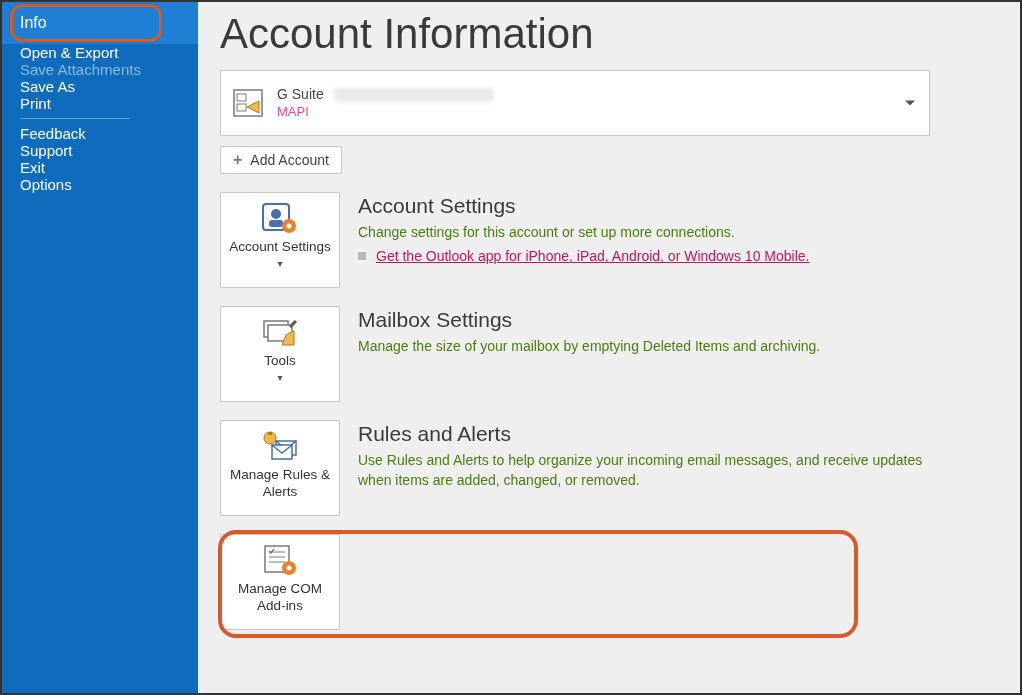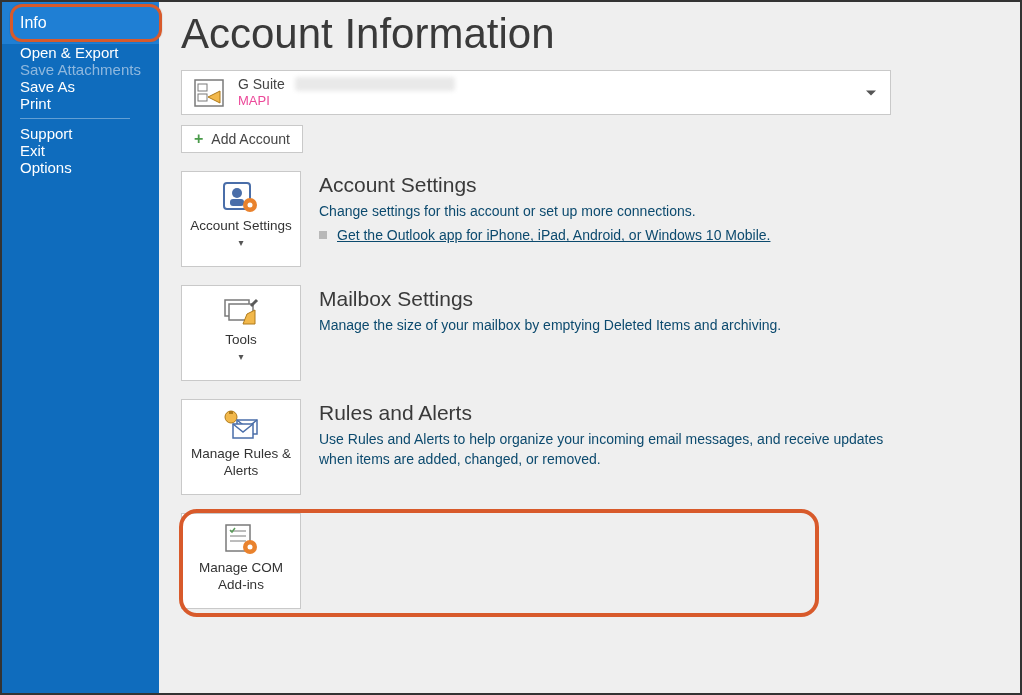--- a/index.html
+++ b/index.html
@@ -12,21 +12,21 @@
   }
   .frame {
     border: 2px solid #333;
     width: 1022px;
     height: 695px;
     display: flex;
     background: #efefef;
   }
   
   .sidebar {
-    width: 157px;
+    width: 196px;
     background: #0f6cbd;
     color: #fff;
     display: flex;
     flex-direction: column;
     padding-top: 0;
   }
   .sidebar-item {
     padding: 0 18px;
     font-size: 15px;
     cursor: pointer;
@@ -69,21 +69,21 @@
     font-weight: 300;
     color: #3a3a3a;
     margin-bottom: 12px;
   }
 
   .account-selector {
     display: flex;
     align-items: center;
     background: #fff;
     border: 1px solid #c9c9c9;
-    height: 45px;
+    height: 66px;
     width: 710px;
     padding: 0 10px;
     cursor: pointer;
     position: relative;
   }
   .acc-icon {
     width: 34px; height: 34px;
     margin-right: 12px;
     display:flex; align-items:center; justify-content:center;
   }
@@ -159,25 +159,25 @@
   }
   .section-body { flex: 1; padding-top: 2px; }
   .section-title {
     font-size: 21px;
     color: #3a3a3a;
     font-weight: 400;
     margin-bottom: 4px;
   }
   .section-desc {
     font-size: 14px;
-    color: #0c4a6e;
+    color: #4d7c0f;
     line-height: 1.45;
   }
   .link {
-    color: #0c4a6e;
+    color: #be185d;
     text-decoration: underline;
     font-size: 14px;
   }
   .bullet-row {
     display: flex; align-items: center; gap: 10px; margin-top: 6px;
   }
   .bullet-sq {
     width: 8px; height: 8px; background:#b8b8b8;
   }
 
@@ -206,20 +206,21 @@
   <div class="sidebar">
     <div class="info-highlight">
       <div class="sidebar-item info">Info</div>
       <div class="ring"></div>
     </div>
     <div class="sidebar-item">Open &amp; Export</div>
     <div class="sidebar-item disabled">Save Attachments</div>
     <div class="sidebar-item">Save As</div>
     <div class="sidebar-item">Print</div>
     <div class="sidebar-sep"></div>
+    <div class="sidebar-item">Feedback</div>
     <div class="sidebar-item">Support</div>
     <div class="sidebar-item">Exit</div>
     <div class="sidebar-item">Options</div>
   </div>
 
   <div class="main">
     <div class="page-title">Account Information</div>
 
     <div class="account-selector">
       <div class="acc-icon">

